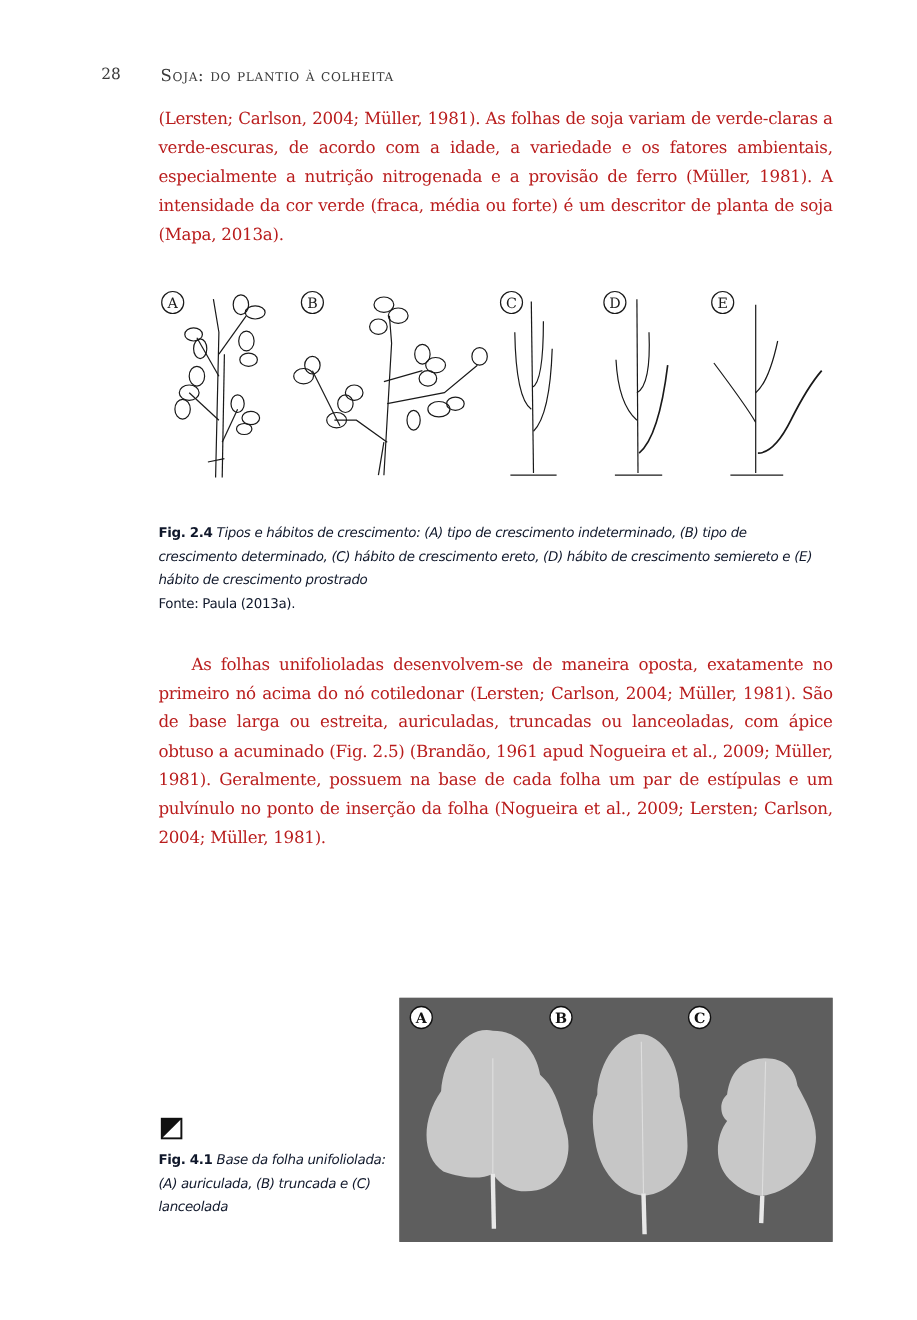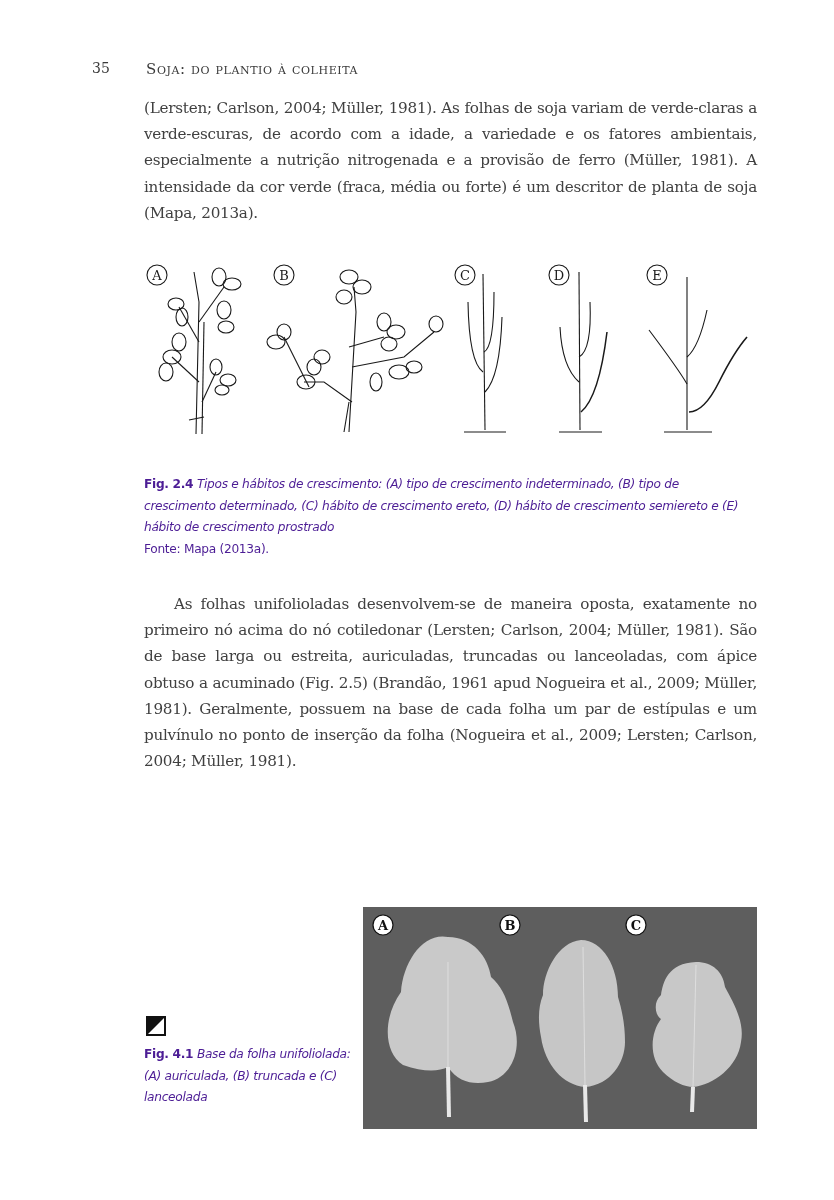--- a/index.html
+++ b/index.html
@@ -9,46 +9,46 @@
   }
   .header {
     position: absolute; top: 60px; left: 92px; height: 24px;
     font-family: "DejaVu Serif", serif; font-size: 14px; color: #3a3a3a;
   }
   .page-num { position: absolute; left: 0; top: 0; width: 30px; }
   .running-title { position: absolute; left: 54px; top: 0; white-space: nowrap; font-variant: small-caps; letter-spacing: 0.6px; font-size: 15px; }
   .body-text {
     position: absolute; left: 144px; width: 613px;
     font-family: "DejaVu Serif", serif; font-size: 15.2px; line-height: 26.2px;
-    text-align: justify; color: #404040; letter-spacing: -0.25px;
+    text-align: justify; color: #b91c1c; letter-spacing: -0.25px;
   }
   .body-text p { margin: 0; }
   .body-text p.indent { text-indent: 30px; }
   #para-1 { top: 95px; }
   #para-2 { top: 591px; }
   .figure-24 { position: absolute; left: 144px; top: 262px; width: 620px; height: 178px; }
   .figure-24 svg { width: 620px; height: 178px; }
   .caption {
-    position: absolute; font-family: "DejaVu Sans", sans-serif; font-size: 12.2px; line-height: 21.5px; color: #4c1d95;
+    position: absolute; font-family: "DejaVu Sans", sans-serif; font-size: 12.2px; line-height: 21.5px; color: #0f172a;
     letter-spacing: -0.3px;
   }
   .caption .fig-label { font-weight: bold; font-style: normal; }
   .caption .fig-text { font-style: italic; }
   .caption .source { font-style: normal; display: block; }
   #caption-24 { left: 144px; top: 474px; width: 600px; }
   #caption-25 { left: 144px; top: 1044px; width: 210px; }
   .fig-marker { position: absolute; left: 146px; top: 1016px; width: 20px; height: 20px; }
   .photo { position: absolute; left: 363px; top: 907px; width: 394px; height: 222px; background: #5b5b5b; overflow: hidden; }
   .photo svg { width: 394px; height: 222px; display: block; }
 </style>
 </head>
 <body>
 
 <div class="header">
-  <span class="page-num">35</span>
+  <span class="page-num">28</span>
   <span class="running-title">Soja: do plantio à colheita</span>
 </div>
 
 <div class="body-text" id="para-1">
   <p>(Lersten; Carlson, 2004; Müller, 1981). As folhas de soja variam de verde-claras a verde-escuras, de acordo com a idade, a variedade e os fatores ambientais, especialmente a nutrição nitrogenada e a provisão de ferro (Müller, 1981). A intensidade da cor verde (fraca, média ou forte) é um descritor de planta de soja (Mapa, 2013a).</p>
 </div>
 
 <div class="figure-24">
   <svg viewBox="0 0 620 178">
     <g fill="none" stroke="#1a1a1a" stroke-width="1.1">
@@ -145,21 +145,21 @@
       <text x="321" y="18">C</text>
       <text x="415" y="18">D</text>
       <text x="513" y="18">E</text>
     </g>
   </svg>
 </div>
 
 <div class="caption" id="caption-24">
   <span class="fig-label">Fig. 2.4</span>
   <span class="fig-text">Tipos e hábitos de crescimento: (A) tipo de crescimento indeterminado, (B) tipo de crescimento determinado, (C) hábito de crescimento ereto, (D) hábito de crescimento semiereto e (E) hábito de crescimento prostrado</span>
-  <span class="source">Fonte: Mapa (2013a).</span>
+  <span class="source">Fonte: Paula (2013a).</span>
 </div>
 
 <div class="body-text" id="para-2">
   <p class="indent">As folhas unifolioladas desenvolvem-se de maneira oposta, exatamente no primeiro nó acima do nó cotiledonar (Lersten; Carlson, 2004; Müller, 1981). São de base larga ou estreita, auriculadas, truncadas ou lanceoladas, com ápice obtuso a acuminado (Fig. 2.5) (Brandão, 1961 apud Nogueira et al., 2009; Müller, 1981). Geralmente, possuem na base de cada folha um par de estípulas e um pulvínulo no ponto de inserção da folha (Nogueira et al., 2009; Lersten; Carlson, 2004; Müller, 1981).</p>
 </div>
 
 <div class="fig-marker">
   <svg viewBox="0 0 20 20" width="20" height="20">
     <rect x="1" y="1" width="18" height="18" fill="#fff" stroke="#111" stroke-width="2"></rect>
     <path d="M1 1 L19 1 L1 19 Z" fill="#111"></path>

